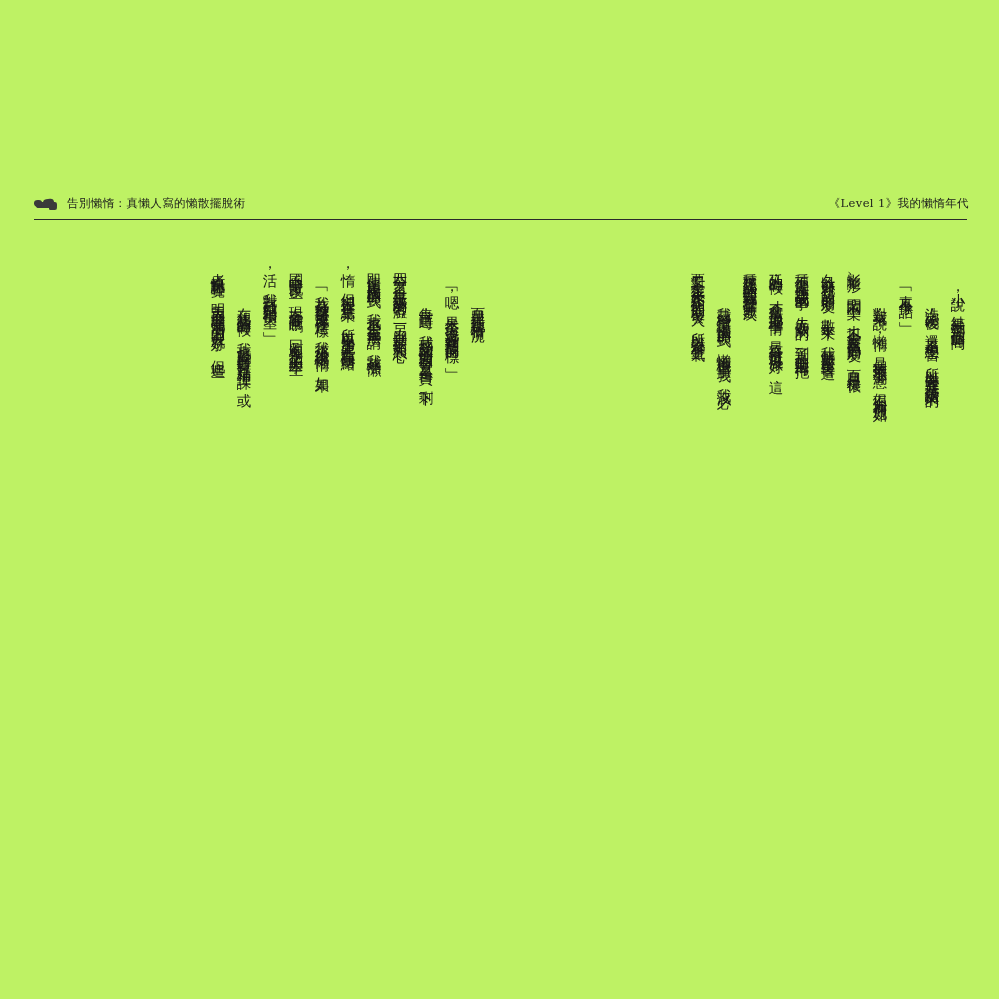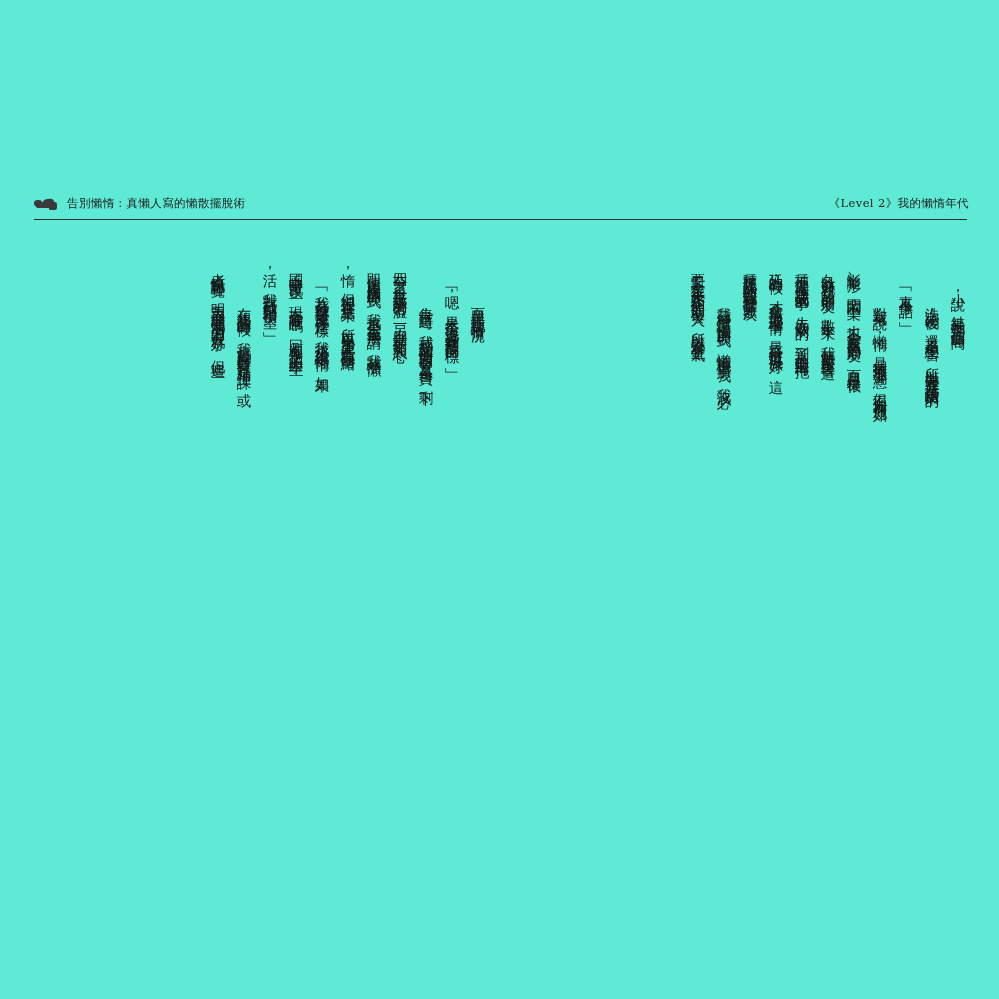--- a/index.html
+++ b/index.html
@@ -11,21 +11,21 @@
     width: 999px;
     height: 999px;
     font-family: "Liberation Serif", "DejaVu Serif", serif;
     color: #1a1a1a;
     overflow: hidden;
   }
   .page-spread {
     position: relative;
     width: 999px;
     height: 999px;
-    background: #5eead4;
+    background: #bef264;
   }
 
   
   .header-band {
     position: absolute;
     left: 0;
     top: 196px;
     width: 999px;
     height: 34px;
   }
@@ -148,21 +148,21 @@
     <div class="head-left">
       <span class="sloth-ornament">
         <span class="body"></span>
         <span class="head"></span>
         <span class="arm"></span>
         <span class="leg"></span>
       </span>
       <span class="head-text">告別懶惰：真懶人寫的懶散擺脫術</span>
     </div>
     <div class="head-right">
-      <span class="head-text">《Level 2》我的懶惰年代</span>
+      <span class="head-text">《Level 1》我的懶惰年代</span>
     </div>
     <div class="head-rule"></div>
   </div>
 
   <div class="page page-right">
     <div class="col-wrap">
       <div class="vcol indent-1">小說，結果就到了這個時間。</div>
       <div class="vcol">　　洗完碗後，還是不想學習，所以帶著罪惡感讀借來的</div>
       <div class="vcol indent-1">「真不像話！」</div>
       <div class="vcol">　　對我來說，懶惰，是個雖然不滿意，但不知為何就如</div>

